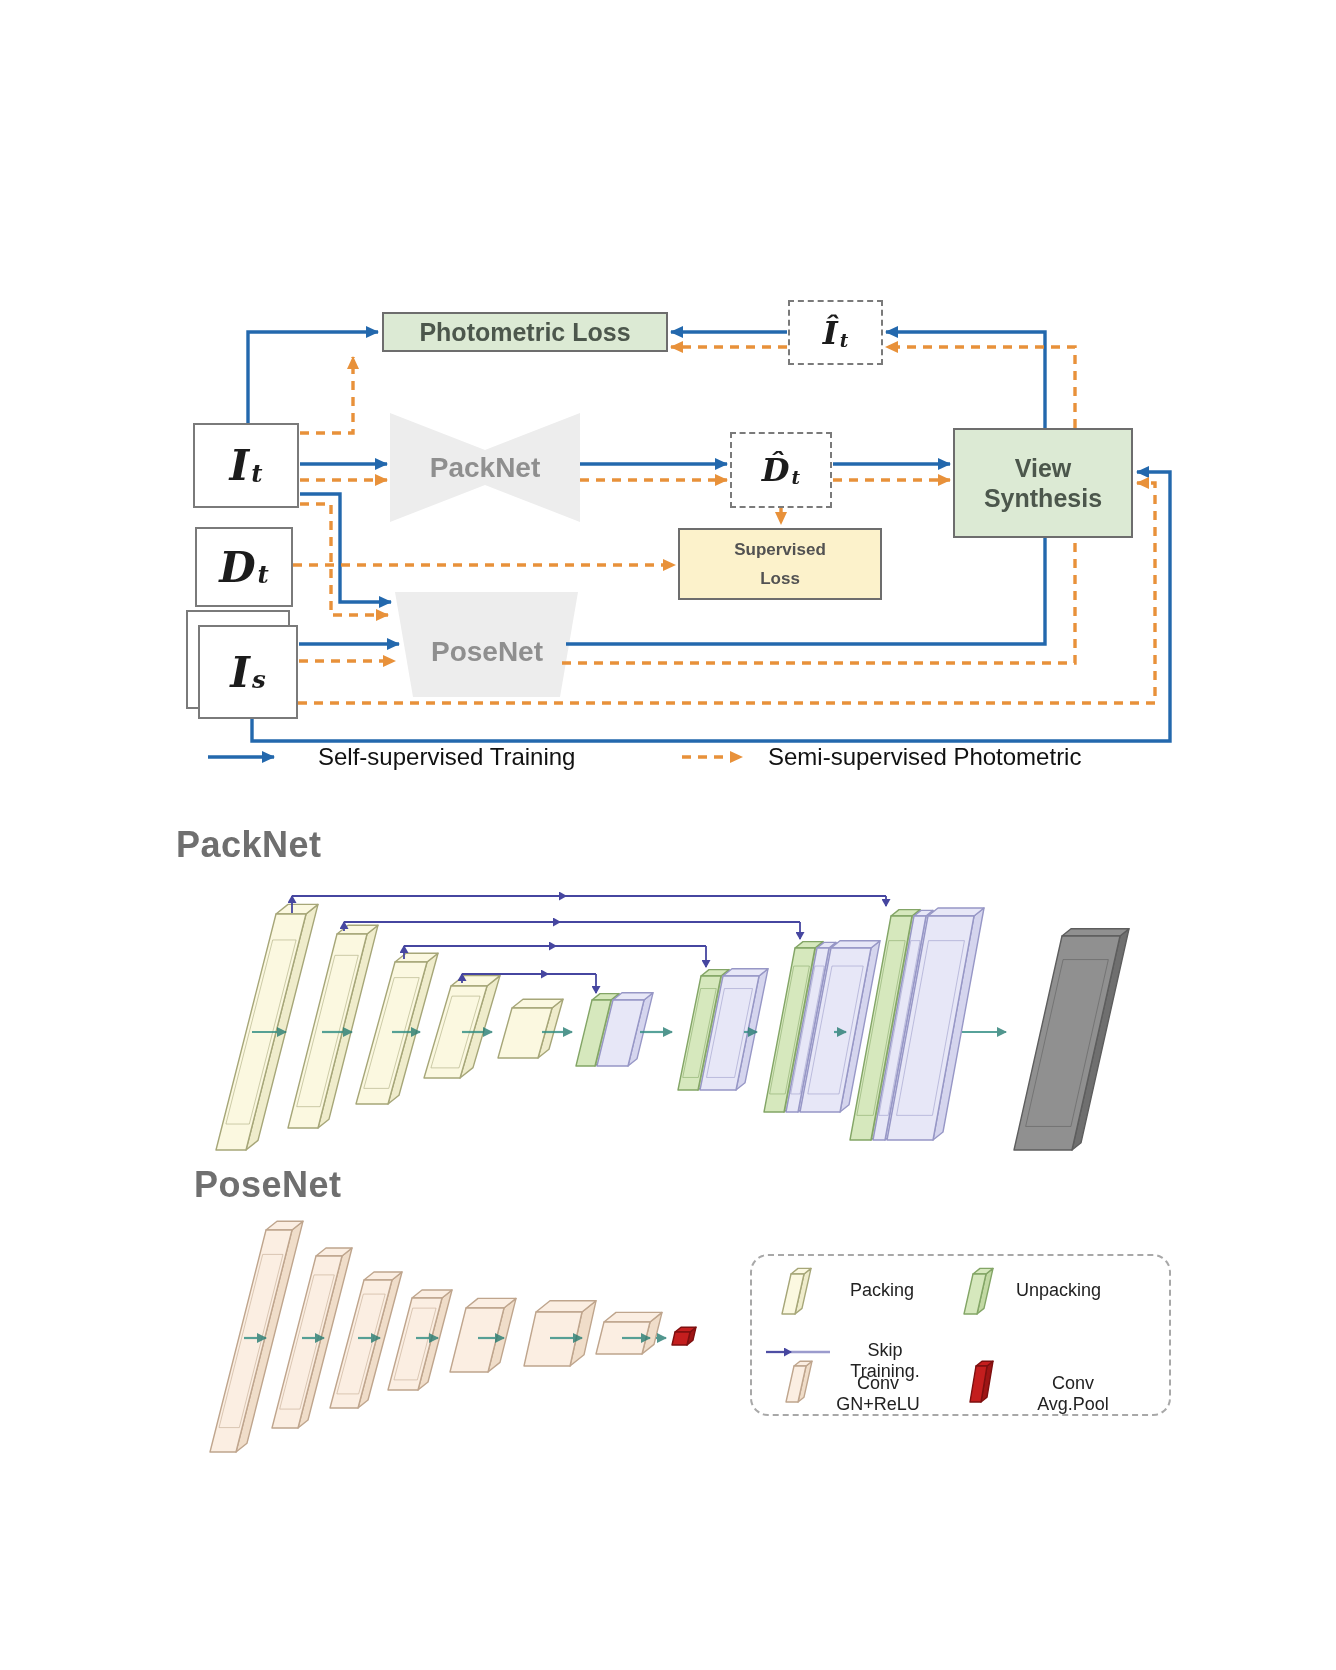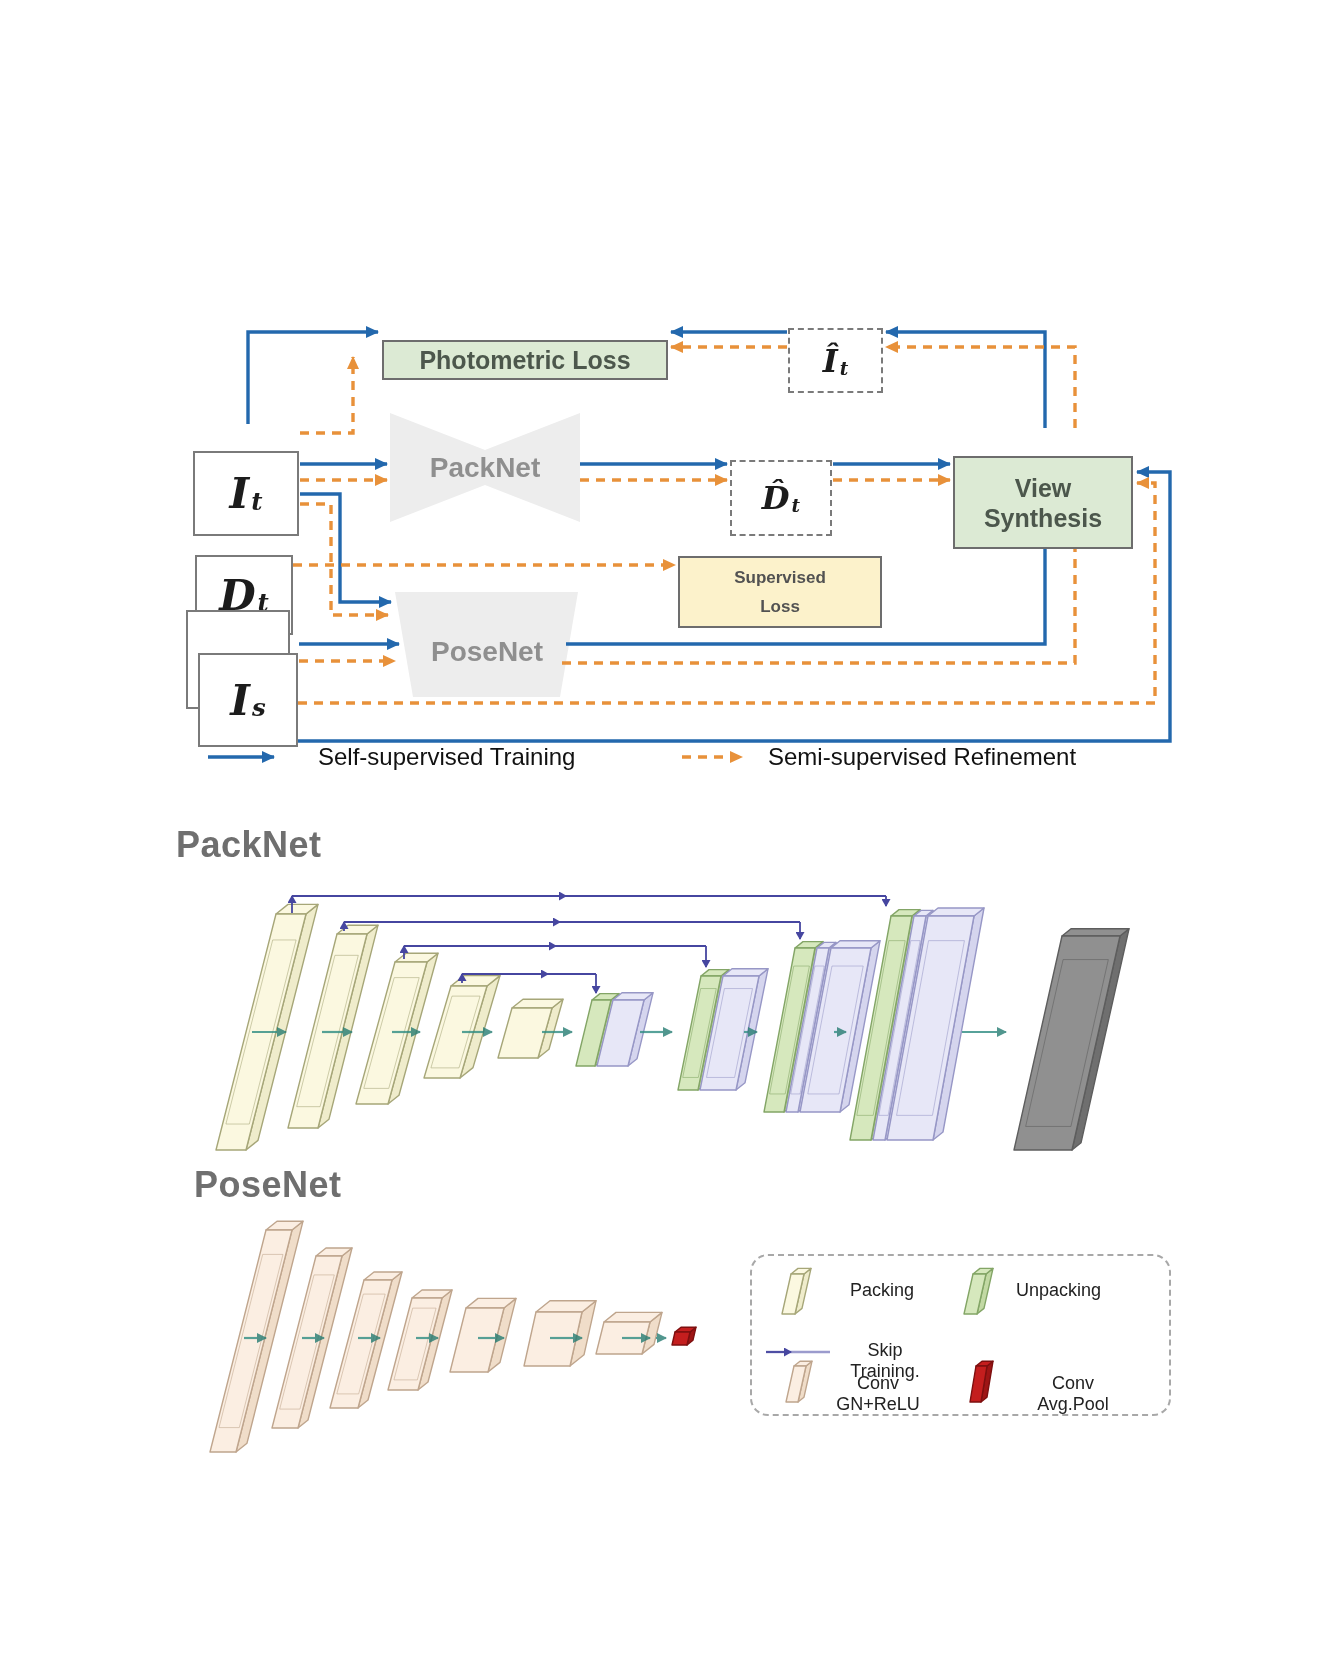--- a/index.html
+++ b/index.html
@@ -4,21 +4,21 @@
 <style>
   html,body{margin:0;padding:0;background:#ffffff;}
   .page{position:relative;width:1336px;height:1670px;background:#fff;overflow:hidden;
         font-family:"Liberation Sans",sans-serif;}
   .abs{position:absolute;}
   svg.canvas{position:absolute;left:0;top:0;z-index:1;}
   .ov{z-index:2;}
 
   
   .flowbox{display:flex;flex-direction:column;align-items:center;justify-content:center;
-           text-align:center;font-weight:bold;box-sizing:border-box;margin-top:28px;}
+           text-align:center;font-weight:bold;box-sizing:border-box;}
   .green{background:#dcead4;border:2px solid #6d6d6d;color:#4c574c;}
   .yellowb{background:#fcf2cb;border:2px solid #6d6d6d;color:#525252;}
   .plain{background:#ffffff;border:2px solid #7a7a7a;}
   .dashedb{background:#ffffff;border:2px dashed #7a7a7a;}
   .fs25{font-size:25px;line-height:30px;}
   .fs24{font-size:17px;line-height:29px;}
 
   .math{font-family:"DejaVu Serif",serif;font-style:italic;color:#1c1c1c;
         display:flex;align-items:center;justify-content:center;}
   .math sub{font-size:58%;line-height:0;transform:translateY(8px);margin-left:2px;}
@@ -297,21 +297,21 @@
     <g>
       <path class="skl" d="M766,1352 H830"></path>
       <path class="sk" d="M766,1352 H791" marker-end="url(#ms)"></path>
     </g>
   </svg>
 
   <div class="abs ov flowbox green fs25" style="left:382px;top:312px;width:286px;height:40px;">
     <span>Photometric Loss</span>
   </div>
 
-  <div class="abs ov flowbox green fs25" style="left:953px;top:428px;width:180px;height:93px;">
+  <div class="abs ov flowbox green fs25" style="left:953px;top:428px;width:180px;height:110px;">
     <span>View</span>
     <span>Synthesis</span>
   </div>
 
   <div class="abs ov flowbox yellowb fs24" style="left:678px;top:528px;width:204px;height:72px;">
     <span>Supervised</span>
     <span>Loss</span>
   </div>
 
   <div class="abs ov netlabel" style="left:400px;top:452px;width:170px;">PackNet</div>
@@ -347,21 +347,21 @@
   </div>
 
   <div class="abs ov flowbox dashedb" style="left:730px;top:432px;width:102px;height:76px;">
     <span class="math m32">
         <span>D̂</span>
         <sub>t</sub>
       </span>
   </div>
 
   <div class="abs ov flowLegendText" style="left:318px;top:743px;">Self-supervised Training</div>
-  <div class="abs ov flowLegendText" style="left:768px;top:743px;">Semi-supervised Refinement</div>
+  <div class="abs ov flowLegendText" style="left:768px;top:743px;">Semi-supervised Photometric</div>
 
   <div class="abs ov secTitle" style="left:176px;top:824px;">PackNet</div>
   <div class="abs ov secTitle" style="left:194px;top:1164px;">PoseNet</div>
 
   <div class="abs ov legendCard" style="left:750px;top:1254px;width:421px;height:162px;"></div>
   <div class="abs ov lgText" style="left:834px;top:1280px;margin-left:16px;">Packing</div>
   <div class="abs ov lgText" style="left:1016px;top:1280px;">Unpacking</div>
   <div class="abs ov lgText lgCenter" style="left:830px;top:1331px;width:110px;">
     <div>Skip</div>
     <div>Training.</div>

